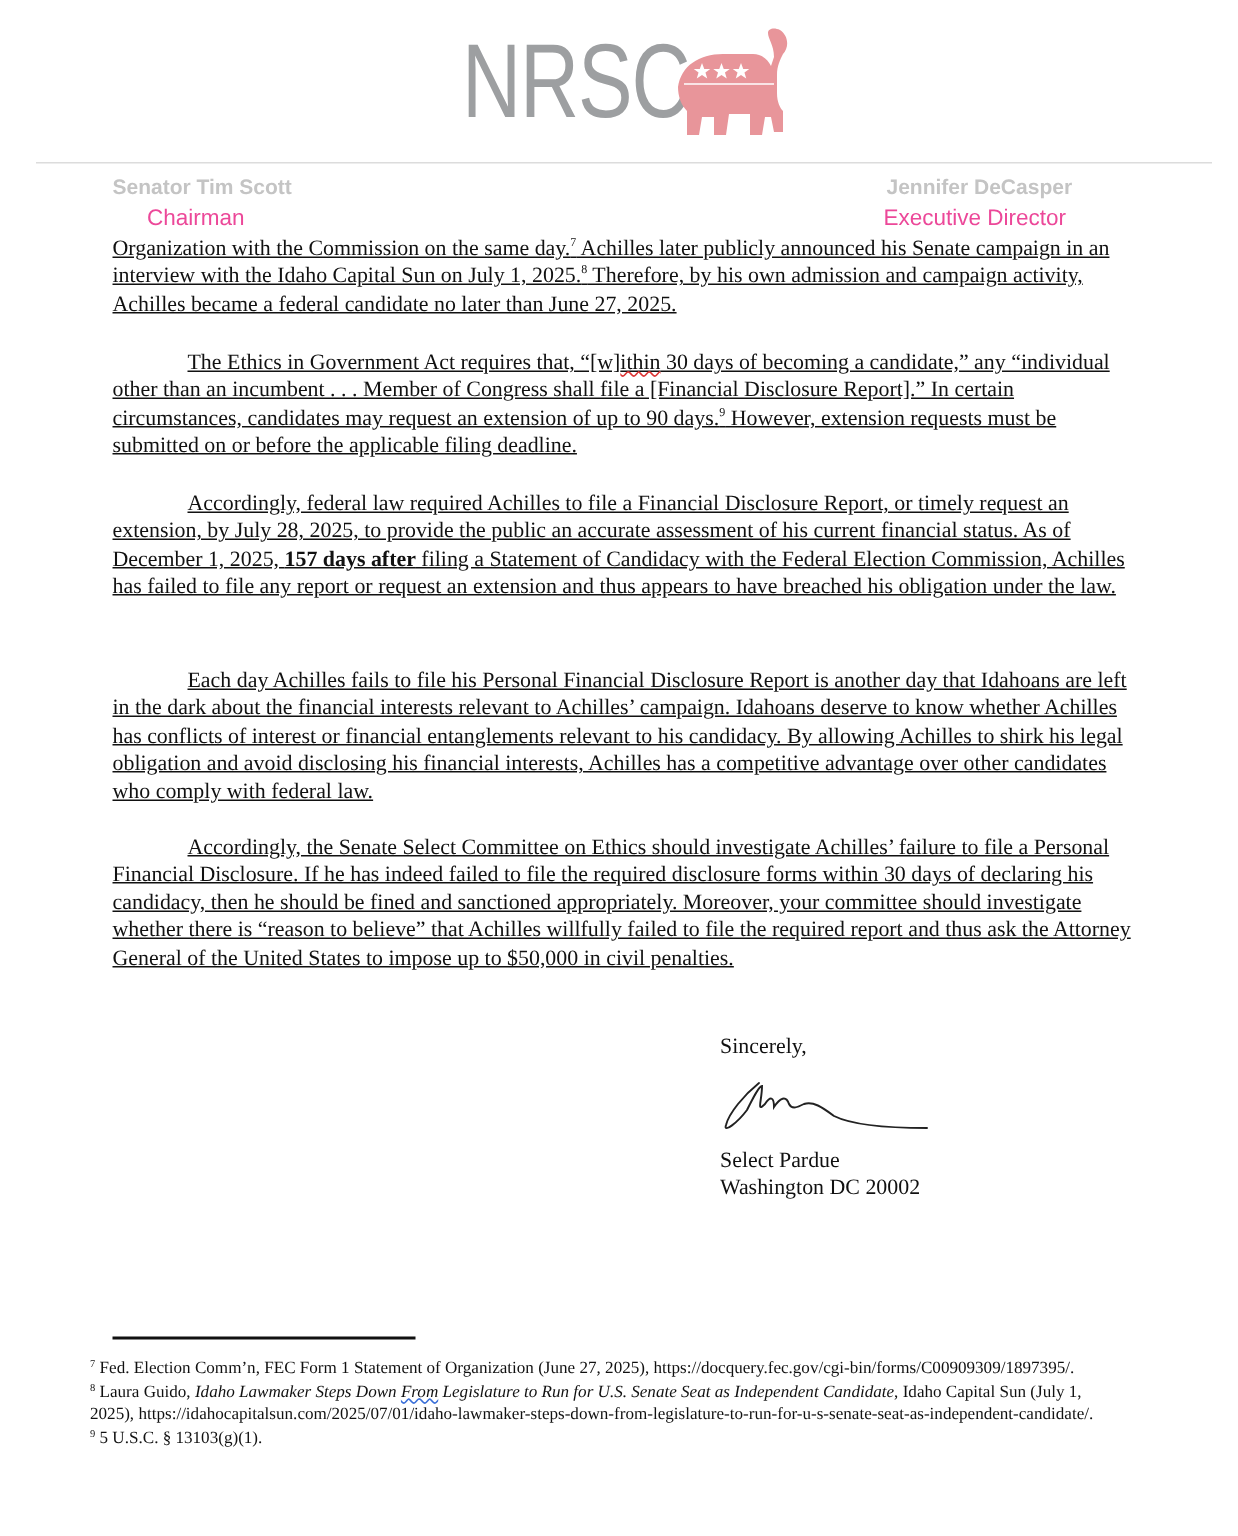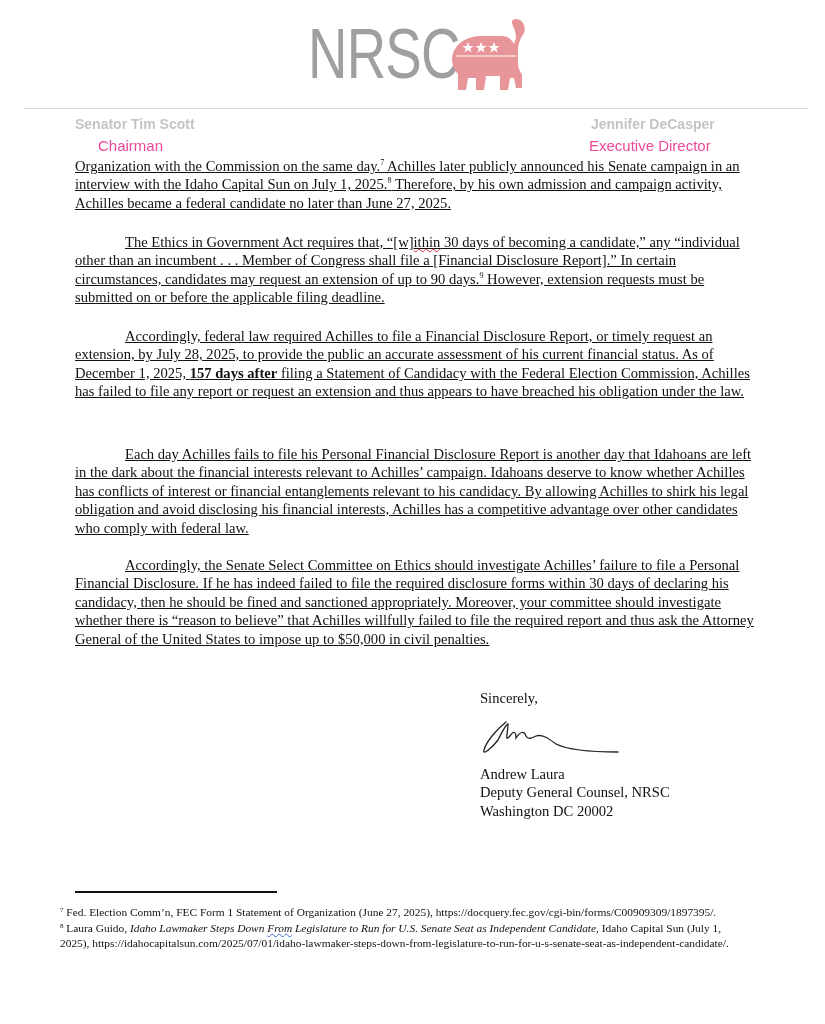--- a/index.html
+++ b/index.html
@@ -77,23 +77,23 @@
   <p class="indent">Accordingly, the Senate Select Committee on Ethics should investigate Achilles’ failure to file a Personal Financial Disclosure.  If he has indeed failed to file the required disclosure forms within 30 days of declaring his candidacy, then he should be fined and sanctioned appropriately.  Moreover, your committee should investigate whether there is “reason to believe” that Achilles willfully failed to file the required report and thus ask the Attorney General of the United States to impose up to $50,000 in civil penalties.</p>
 </div>
 
 <div class="sig" id="closing">Sincerely,</div>
 
 <svg class="signature" viewBox="0 0 150 45">
   <path d="M28 10 C18 18 8 30 6 38 C4 44 14 36 20 28 C24 20 28 12 30 12 C30 22 26 30 32 24 C36 18 38 20 38 26 C42 20 46 18 48 24 C50 28 54 26 58 24 C64 22 70 26 78 32 C90 38 110 40 140 40" fill="none" stroke="#222" stroke-width="1.3" stroke-linecap="round"></path>
 </svg>
 
 <div class="sig" id="sig-block">
-  <div>Andrew Laura</div>
-  <div>Deputy General Counsel, NRSC</div>
+  <div>Select Pardue</div>
   <div>Washington DC 20002</div>
 </div>
 
 <div class="fn-rule"></div>
 
 <div class="footnotes">
   <p><span class="fn-sup">7</span> <span>Fed. Election Comm’n, FEC Form 1 Statement of Organization (June 27, 2025), https://docquery.fec.gov/cgi-bin/forms/C00909309/1897395/.</span></p>
   <p><span class="fn-sup">8</span> <span>Laura Guido, </span><i><span>Idaho Lawmaker Steps Down </span><span class="squig-blue">From</span><span> Legislature to Run for U.S. Senate Seat as Independent Candidate</span></i><span>, Idaho Capital Sun (July 1, 2025), https://idahocapitalsun.com/2025/07/01/idaho-lawmaker-steps-down-from-legislature-to-run-for-u-s-senate-seat-as-independent-candidate/.</span></p>
+  <p><span class="fn-sup">9</span> <span>5 U.S.C. § 13103(g)(1).</span></p>
 </div>
 
 </body></html>

